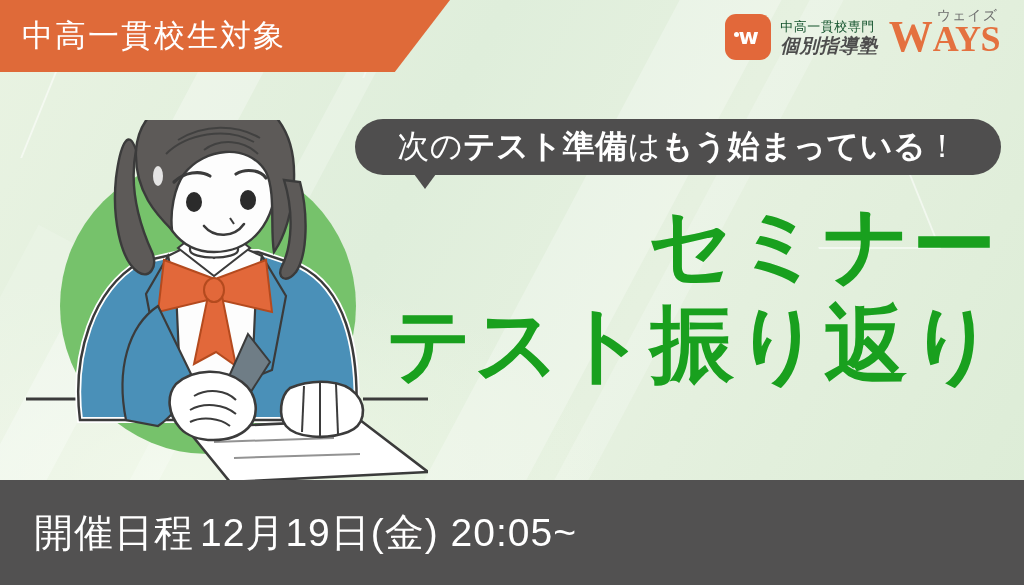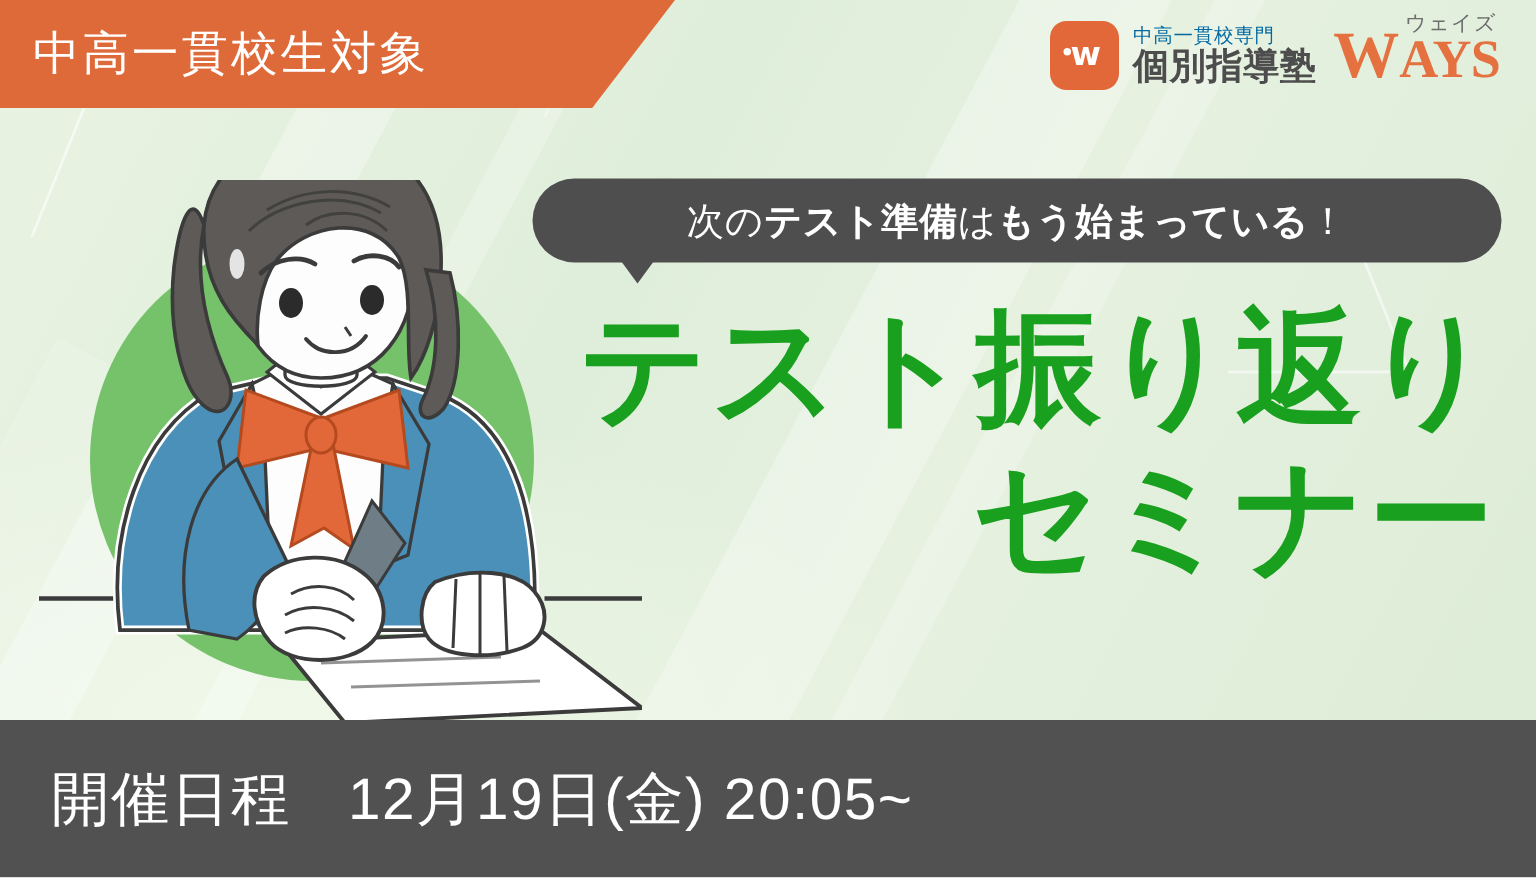--- a/index.html
+++ b/index.html
@@ -105,29 +105,30 @@
   }
   .logo-jp {
     display: flex;
     flex-direction: column;
     justify-content: center;
     line-height: 1;
     flex: none;
   }
   .logo-jp-top {
     font-size: 13px;
-    color: #0369a1;
+    color: #14532d;
     letter-spacing: 0.5px;
     margin-bottom: 3px;
   }
   .logo-jp-bot {
-    font-size: 24px;
+    font-size: 19px;
     color: #4d4d4d;
     font-weight: bold;
     letter-spacing: 0.5px;
+    font-style: italic;
   }
   .logo-ways {
     position: relative;
     display: flex;
     align-items: baseline;
     margin-left: 2px;
     flex: none;
   }
   .logo-ways .w-big {
     color: #e4713f;
@@ -171,21 +172,21 @@
     width: 646px;
     height: 56px;
     background: #4f4e4e;
     border-radius: 28px;
     display: flex;
     align-items: center;
     justify-content: center;
   }
   .bubble-text {
     color: #ffffff;
-    font-size: 25px;
+    font-size: 32px;
     white-space: nowrap;
     letter-spacing: 0.5px;
     text-align: center;
   }
   .bubble-text b { font-weight: bold; }
   .bubble-tail {
     position: absolute;
     left: 414px;
     top: 174px;
     width: 0;
@@ -223,21 +224,21 @@
   }
   .datebar-inner {
     margin-left: 34px;
     color: #ffffff;
     font-size: 39px;
     white-space: nowrap;
     letter-spacing: 1px;
     display: flex;
     align-items: baseline;
   }
-  .datebar-label { margin-right: 38px; }
+  .datebar-label { margin-right: 6px; }
 </style>
 </head>
 <body>
 
 <div id="banner">
 
   <div class="bg-base"></div>
   <div class="bg-stripe" style="left:300px; top:-120px; width:58px; height:820px; transform:rotate(28deg); opacity:.55;"></div>
   <div class="bg-stripe" style="left:470px; top:-160px; width:26px; height:880px; transform:rotate(28deg); opacity:.45;"></div>
   <div class="bg-stripe" style="left:770px; top:-170px; width:90px; height:900px; transform:rotate(28deg); opacity:.50;"></div>
@@ -352,22 +353,22 @@
       <span class="w-rest">AYS</span>
     </div>
   </div>
 
   <div class="bubble">
     <span class="bubble-text"><span>次の</span><b>テスト準備</b><span>は</span><b>もう始まっている</b><span>！</span></span>
   </div>
   <div class="bubble-tail"></div>
 
   <div class="headline">
+    <span class="headline-line">セミナー</span>
     <span class="headline-line">テスト振り返り</span>
-    <span class="headline-line">セミナー</span>
   </div>
 
   <div class="datebar">
     <div class="datebar-inner">
       <span class="datebar-label">開催日程</span>
       <span>12月19日(金) 20:05~</span>
     </div>
   </div>
 
 </div>

